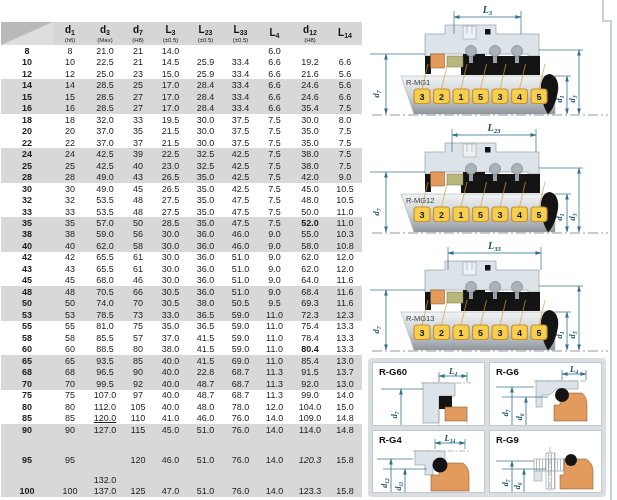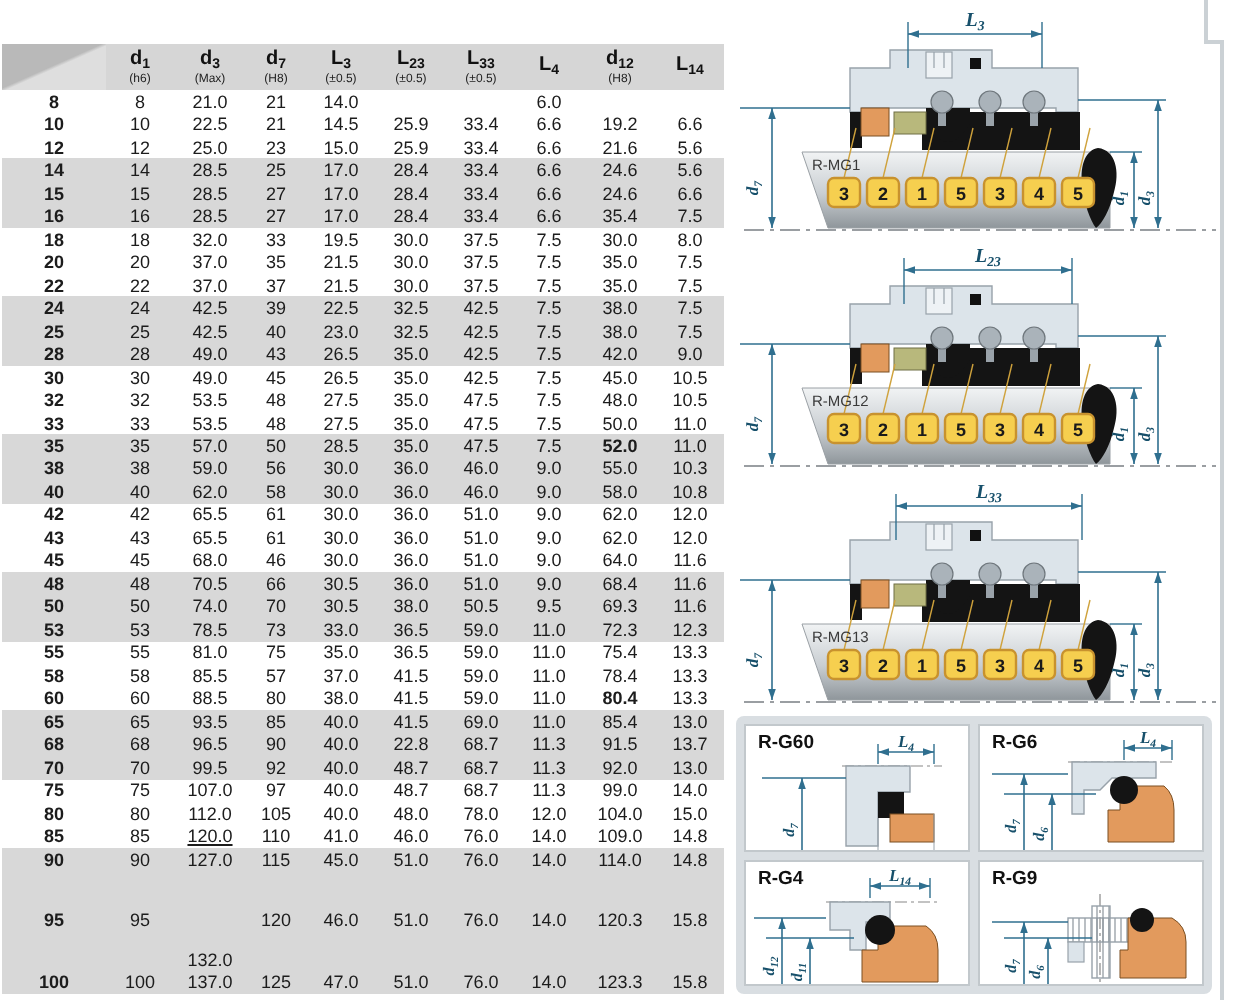--- a/index.html
+++ b/index.html
@@ -496,21 +496,21 @@
         </div>
         <div class="tr band">
           <div class="td c0" style="width: 52px;">95</div>
           <div class="td" style="width: 34px;">95</div>
           <div class="td" style="width: 36px; margin-top: 40px;">132.0</div>
           <div class="td" style="width: 30px;">120</div>
           <div class="td" style="width: 35px;">46.0</div>
           <div class="td" style="width: 35px;">51.0</div>
           <div class="td" style="width: 35px;">76.0</div>
           <div class="td" style="width: 33px;">14.0</div>
-          <div class="td" style="width: 38px;">120.3</div>
+          <div class="td" style="width: 38px; font-style: italic;">120.3</div>
           <div class="td" style="width: 32px;">15.8</div>
         </div>
         <div class="tr band">
           <div class="td c0" style="width: 52px;">100</div>
           <div class="td" style="width: 34px;">100</div>
           <div class="td" style="width: 36px;">137.0</div>
           <div class="td" style="width: 30px;">125</div>
           <div class="td" style="width: 35px;">47.0</div>
           <div class="td" style="width: 35px;">51.0</div>
           <div class="td" style="width: 35px;">76.0</div>

